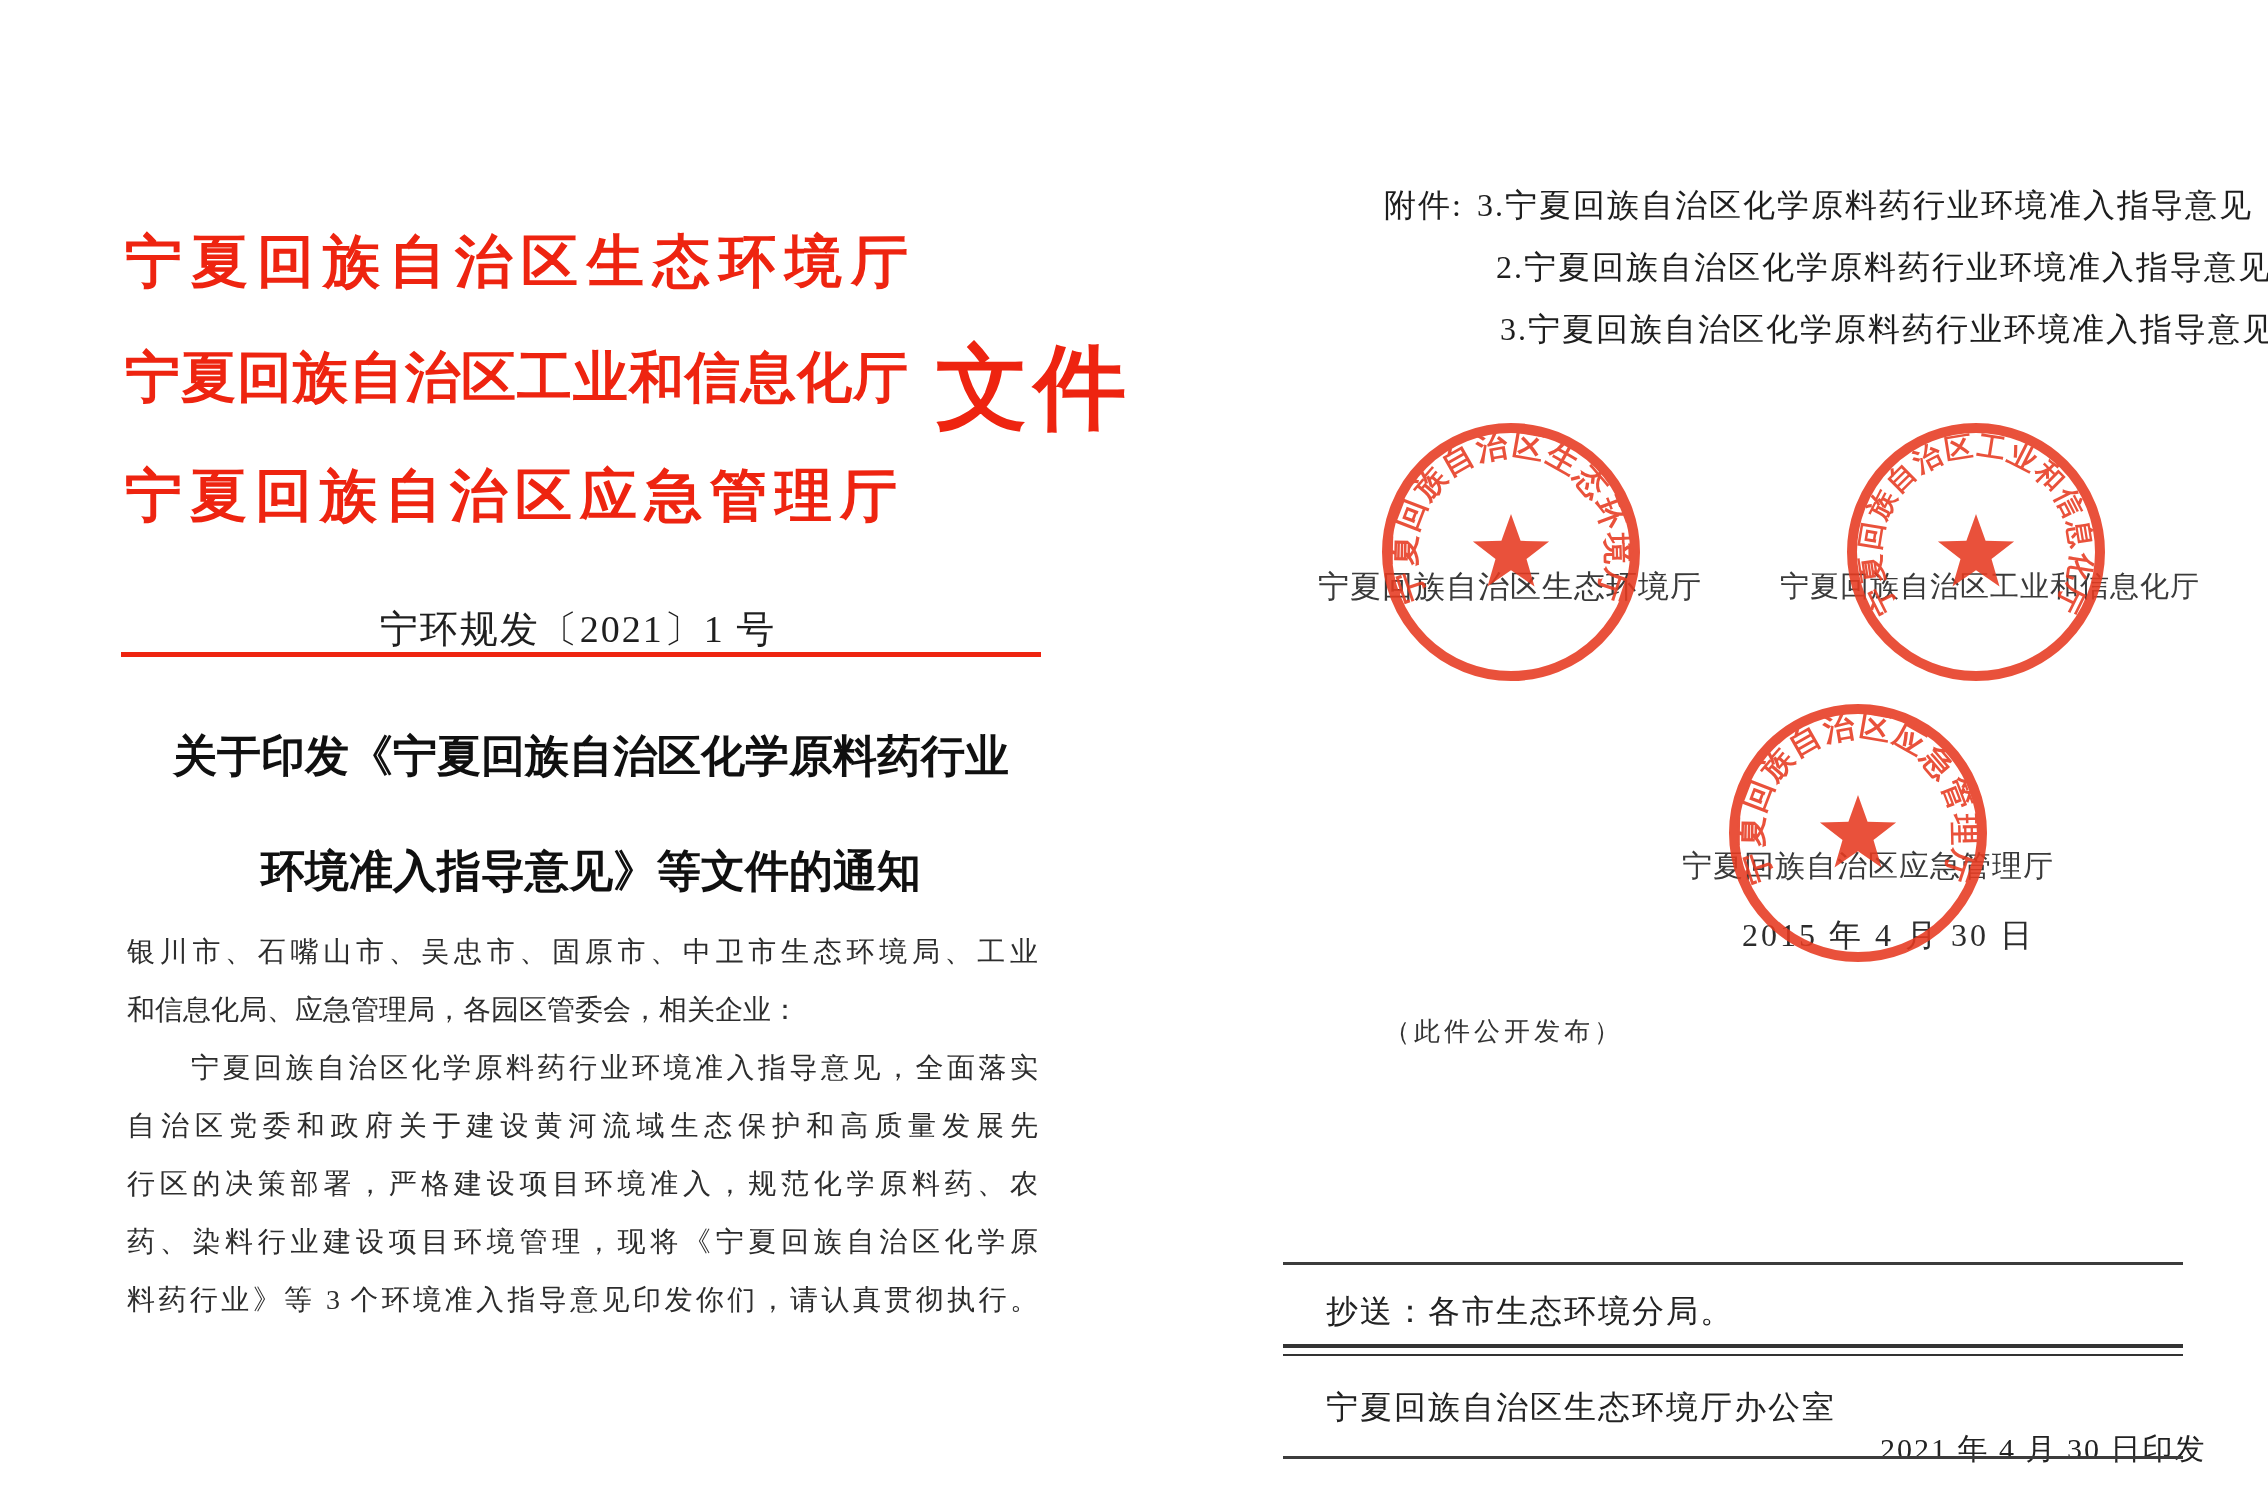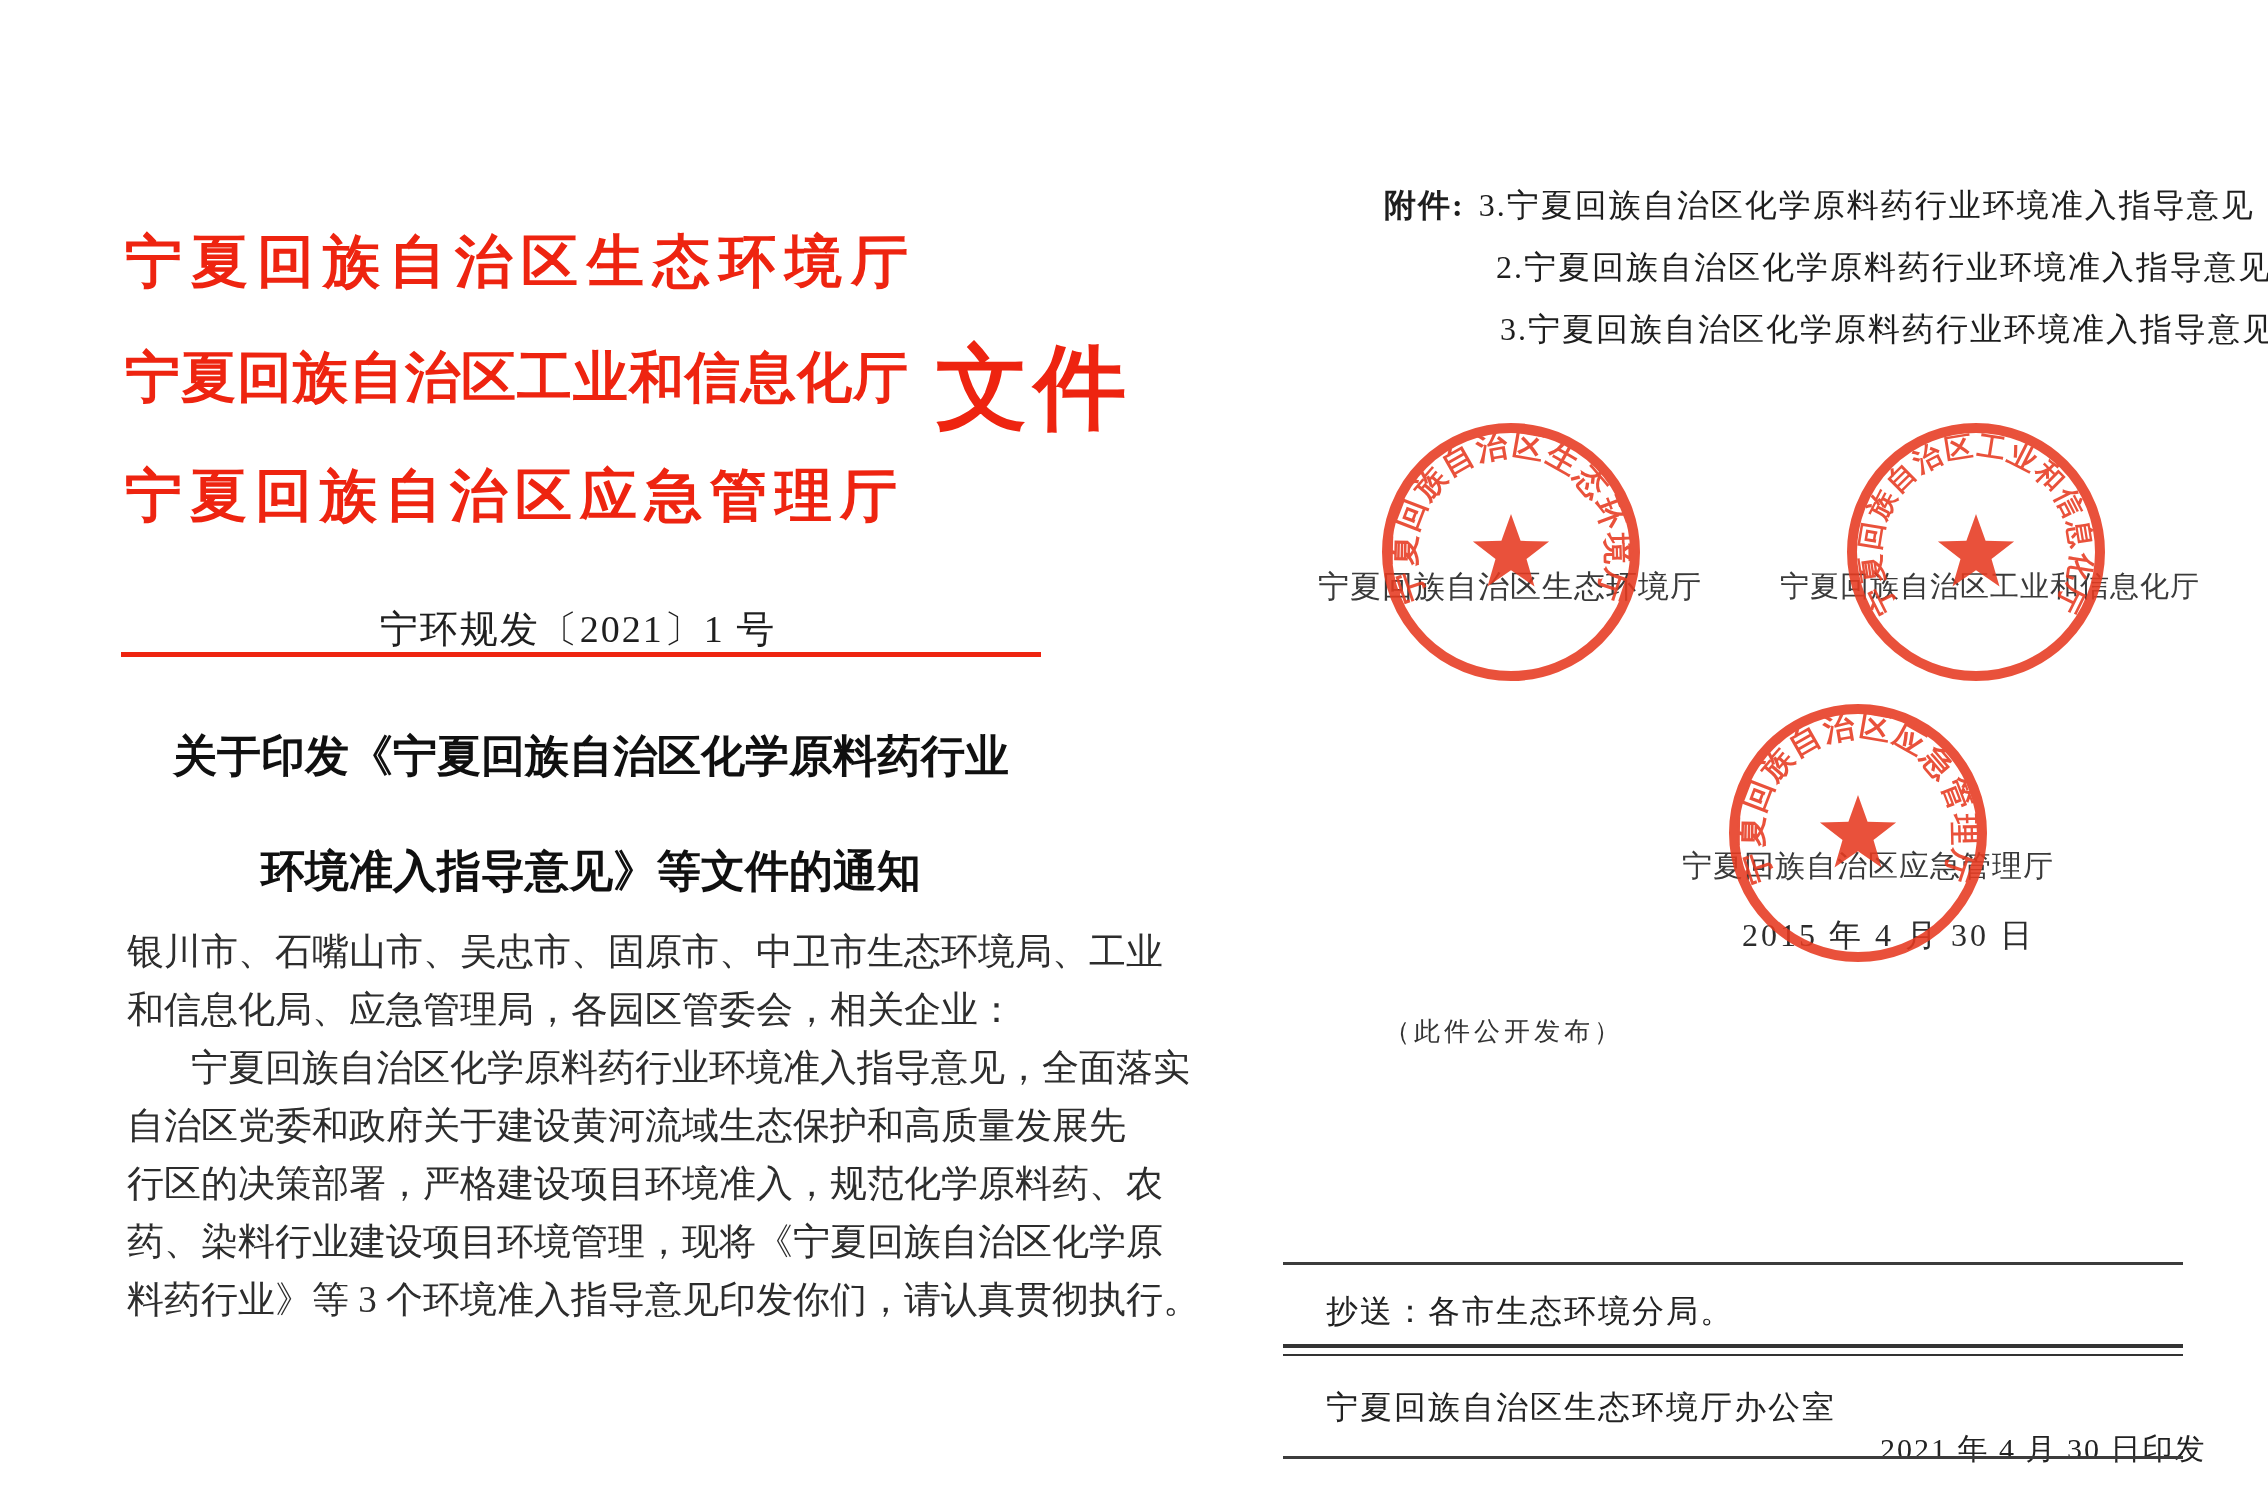--- a/index.html
+++ b/index.html
@@ -27,33 +27,33 @@
   }
   .doc-number{
     left:128px;top:604px;width:900px;text-align:center;font-size:38px;
     color:#1f1f1f;letter-spacing:2px;white-space:nowrap;
   }
   .red-rule{left:121px;top:652px;width:920px;height:5px;background:var(--red);}
   .doc-title{
     left:131px;top:699px;width:920px;text-align:center;font-weight:bold;
     font-size:44px;line-height:115px;color:#101010;white-space:nowrap;
   }
-  .body-block{left:127px;top:923px;width:911px;font-size:37px;color:#2d2d2d;}
+  .body-block{left:127px;top:923px;width:911px;font-size:28px;color:#2d2d2d;}
   .body-line{
     height:58px;line-height:58px;white-space:nowrap;
     text-align:justify;text-align-last:justify;
   }
   .body-line.no-just{text-align:right;text-align-last:left;}
   .body-line.indent{text-indent:64px;}
   
   .att-row{font-size:32px;color:#1e1e1e;white-space:nowrap;letter-spacing:2px;}
   .att1{left:1384px;top:184px;}
   .att2{left:1496px;top:246px;}
   .att3{left:1500px;top:308px;}
-  .att-label{margin-right:14px;font-weight:bold;}
+  .att-label{margin-right:14px;}
   .stamp-caption{color:#3a3a3a;white-space:nowrap;z-index:1;}
   .cap1{left:1318px;top:566px;font-size:31px;letter-spacing:1px;}
   .cap2{left:1780px;top:567px;font-size:29px;letter-spacing:1px;}
   .cap3{left:1682px;top:846px;font-size:30px;letter-spacing:1px;}
   .date-line{left:1742px;top:914px;font-size:32px;color:#2c2c2c;white-space:nowrap;letter-spacing:3px;z-index:1;}
   .public-note{left:1384px;top:1014px;font-size:26px;color:#333;letter-spacing:4px;white-space:nowrap;}
   .seal{z-index:2;color:var(--seal-red);opacity:0.88;}
   .seal text{fill:currentColor;font-weight:bold;letter-spacing:2px;
     font-family:"Liberation Serif","DejaVu Serif",serif;}
   .seal .ring{fill:none;stroke:currentColor;stroke-width:10px;}

